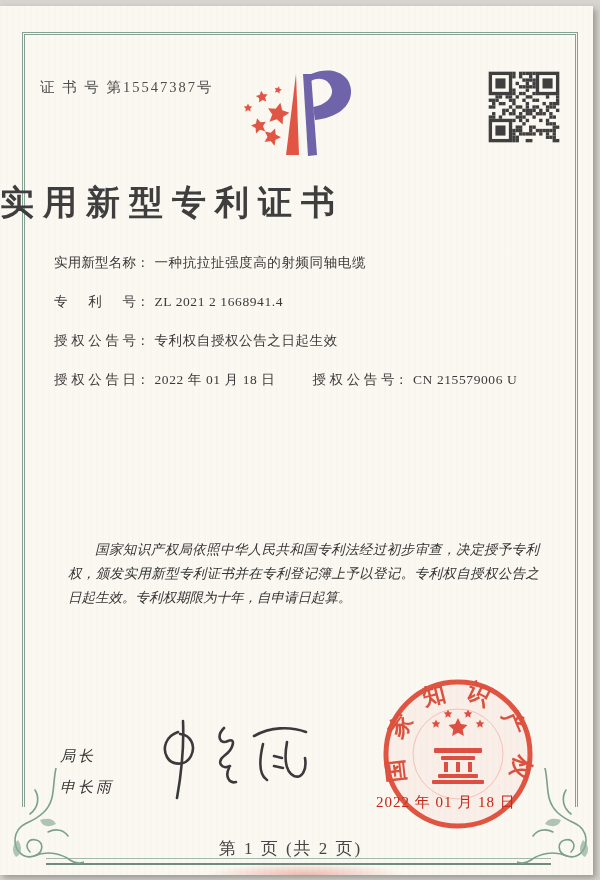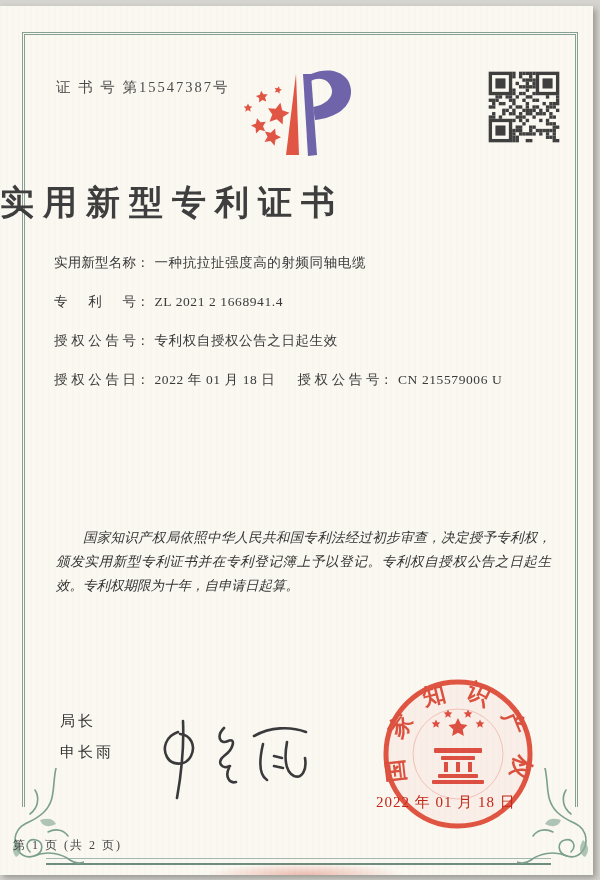--- a/index.html
+++ b/index.html
@@ -19,58 +19,58 @@
     border:3px double #87a094;border-bottom:none;
   }
   .bottom-rule{
     position:absolute;top:852px;left:46px;right:42px;height:4px;
     border-top:1px solid #a3b8ac;border-bottom:2px solid #6e8c7f;
   }
   .orn{position:absolute;width:80px;height:102px;}
   .orn.bl{left:4px;top:762px;}
   .orn.br{right:-4px;top:762px;transform:scaleX(-1);}
   .certno{
-    position:absolute;top:72px;left:56px;
+    position:absolute;top:72px;left:40px;
     font-size:14.5px;color:#4c4c4c;letter-spacing:2px;
   }
   .logo{position:absolute;top:56px;left:226px;}
   .qr{position:absolute;top:64px;left:487px;}
   .title{
     position:absolute;top:174px;left:0;right:18px;text-align:left;
     font-size:34px;font-weight:600;color:#3e3e3e;letter-spacing:9px;
   }
   .fields{
     position:absolute;top:248px;left:54px;right:34px;
     font-size:13.5px;color:#3a3a3a;
   }
   .frow{height:39px;display:flex;white-space:nowrap;}
   .fgroup{white-space:nowrap;}
   .flabel{display:inline-block;width:82px;text-align:justify;text-align-last:justify;}
   .colon{margin-right:5px;}
   .fvalue{letter-spacing:.6px;}
-  .group2{margin-left:22px;}
+  .group2{margin-left:37px;}
   .body-text{
     position:absolute;top:520px;left:56px;right:42px;
     font-size:13.5px;line-height:1.78;color:#333;
     font-style:italic;text-align:justify;
   }
-  .body-text p{margin:0;text-indent:2em;}
+  .body-text p{margin:12px;text-indent:2em;}
   .signer{
-    position:absolute;top:700px;left:60px;
-    font-size:15px;color:#333;line-height:31px;letter-spacing:3px;
+    position:absolute;top:735px;left:60px;
+    font-size:15px;color:#333;line-height:31px;letter-spacing:3px;font-style:italic;
   }
   .signature{position:absolute;top:710px;left:150px;}
   .seal{position:absolute;top:664px;left:372px;}
   .seal-date{
     position:absolute;top:787px;left:376px;
     font-size:15px;color:#c22718;letter-spacing:1px;z-index:3;
   }
   .footer{
-    position:absolute;top:831px;left:13px;right:18px;
-    font-size:12px;color:#454545;letter-spacing:2px;
+    position:absolute;top:831px;left:6px;right:18px;text-align:center;
+    font-size:17px;color:#454545;letter-spacing:2px;
   }
   .ghost{
     position:absolute;bottom:0;left:205px;width:200px;height:12px;
     background:radial-gradient(ellipse at 50% 100%,rgba(210,70,50,.35),rgba(210,70,50,0) 70%);
   }
   .seal-ring-text{font-size:23px;font-weight:bold;letter-spacing:17px;fill:#d73b27;font-family:"Liberation Serif",serif;}
 </style>
 </head>
 <body>
 

